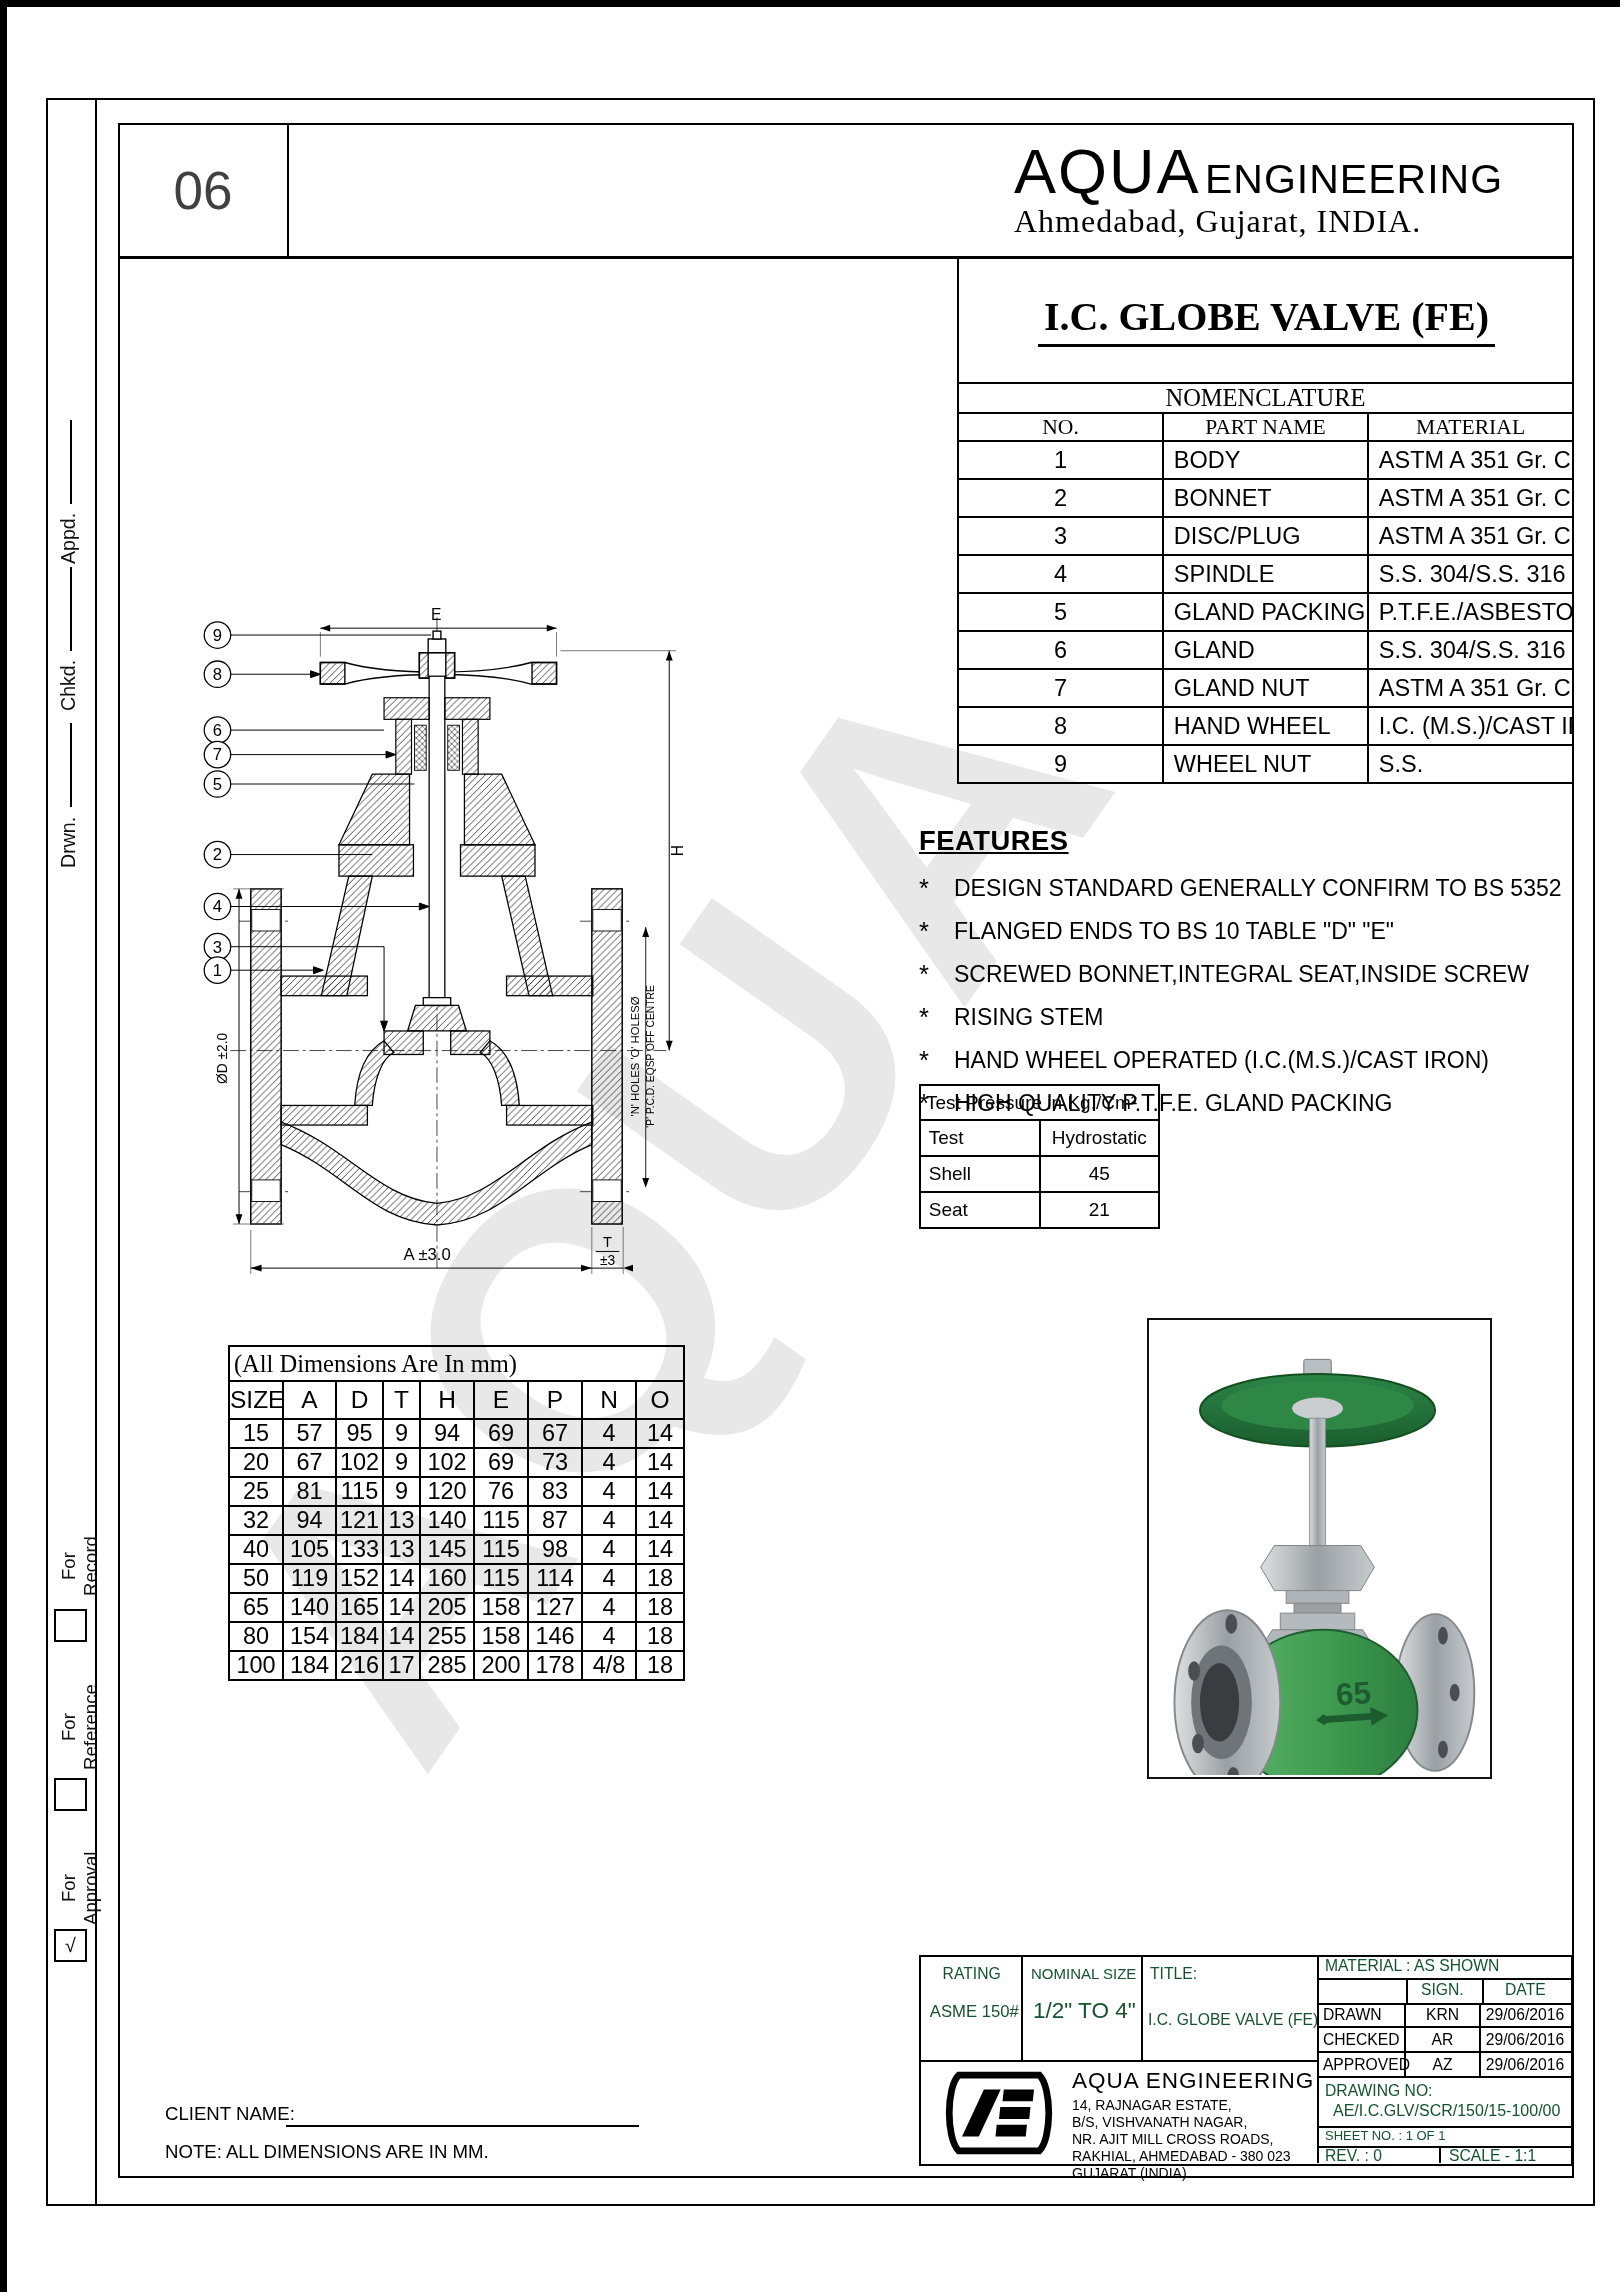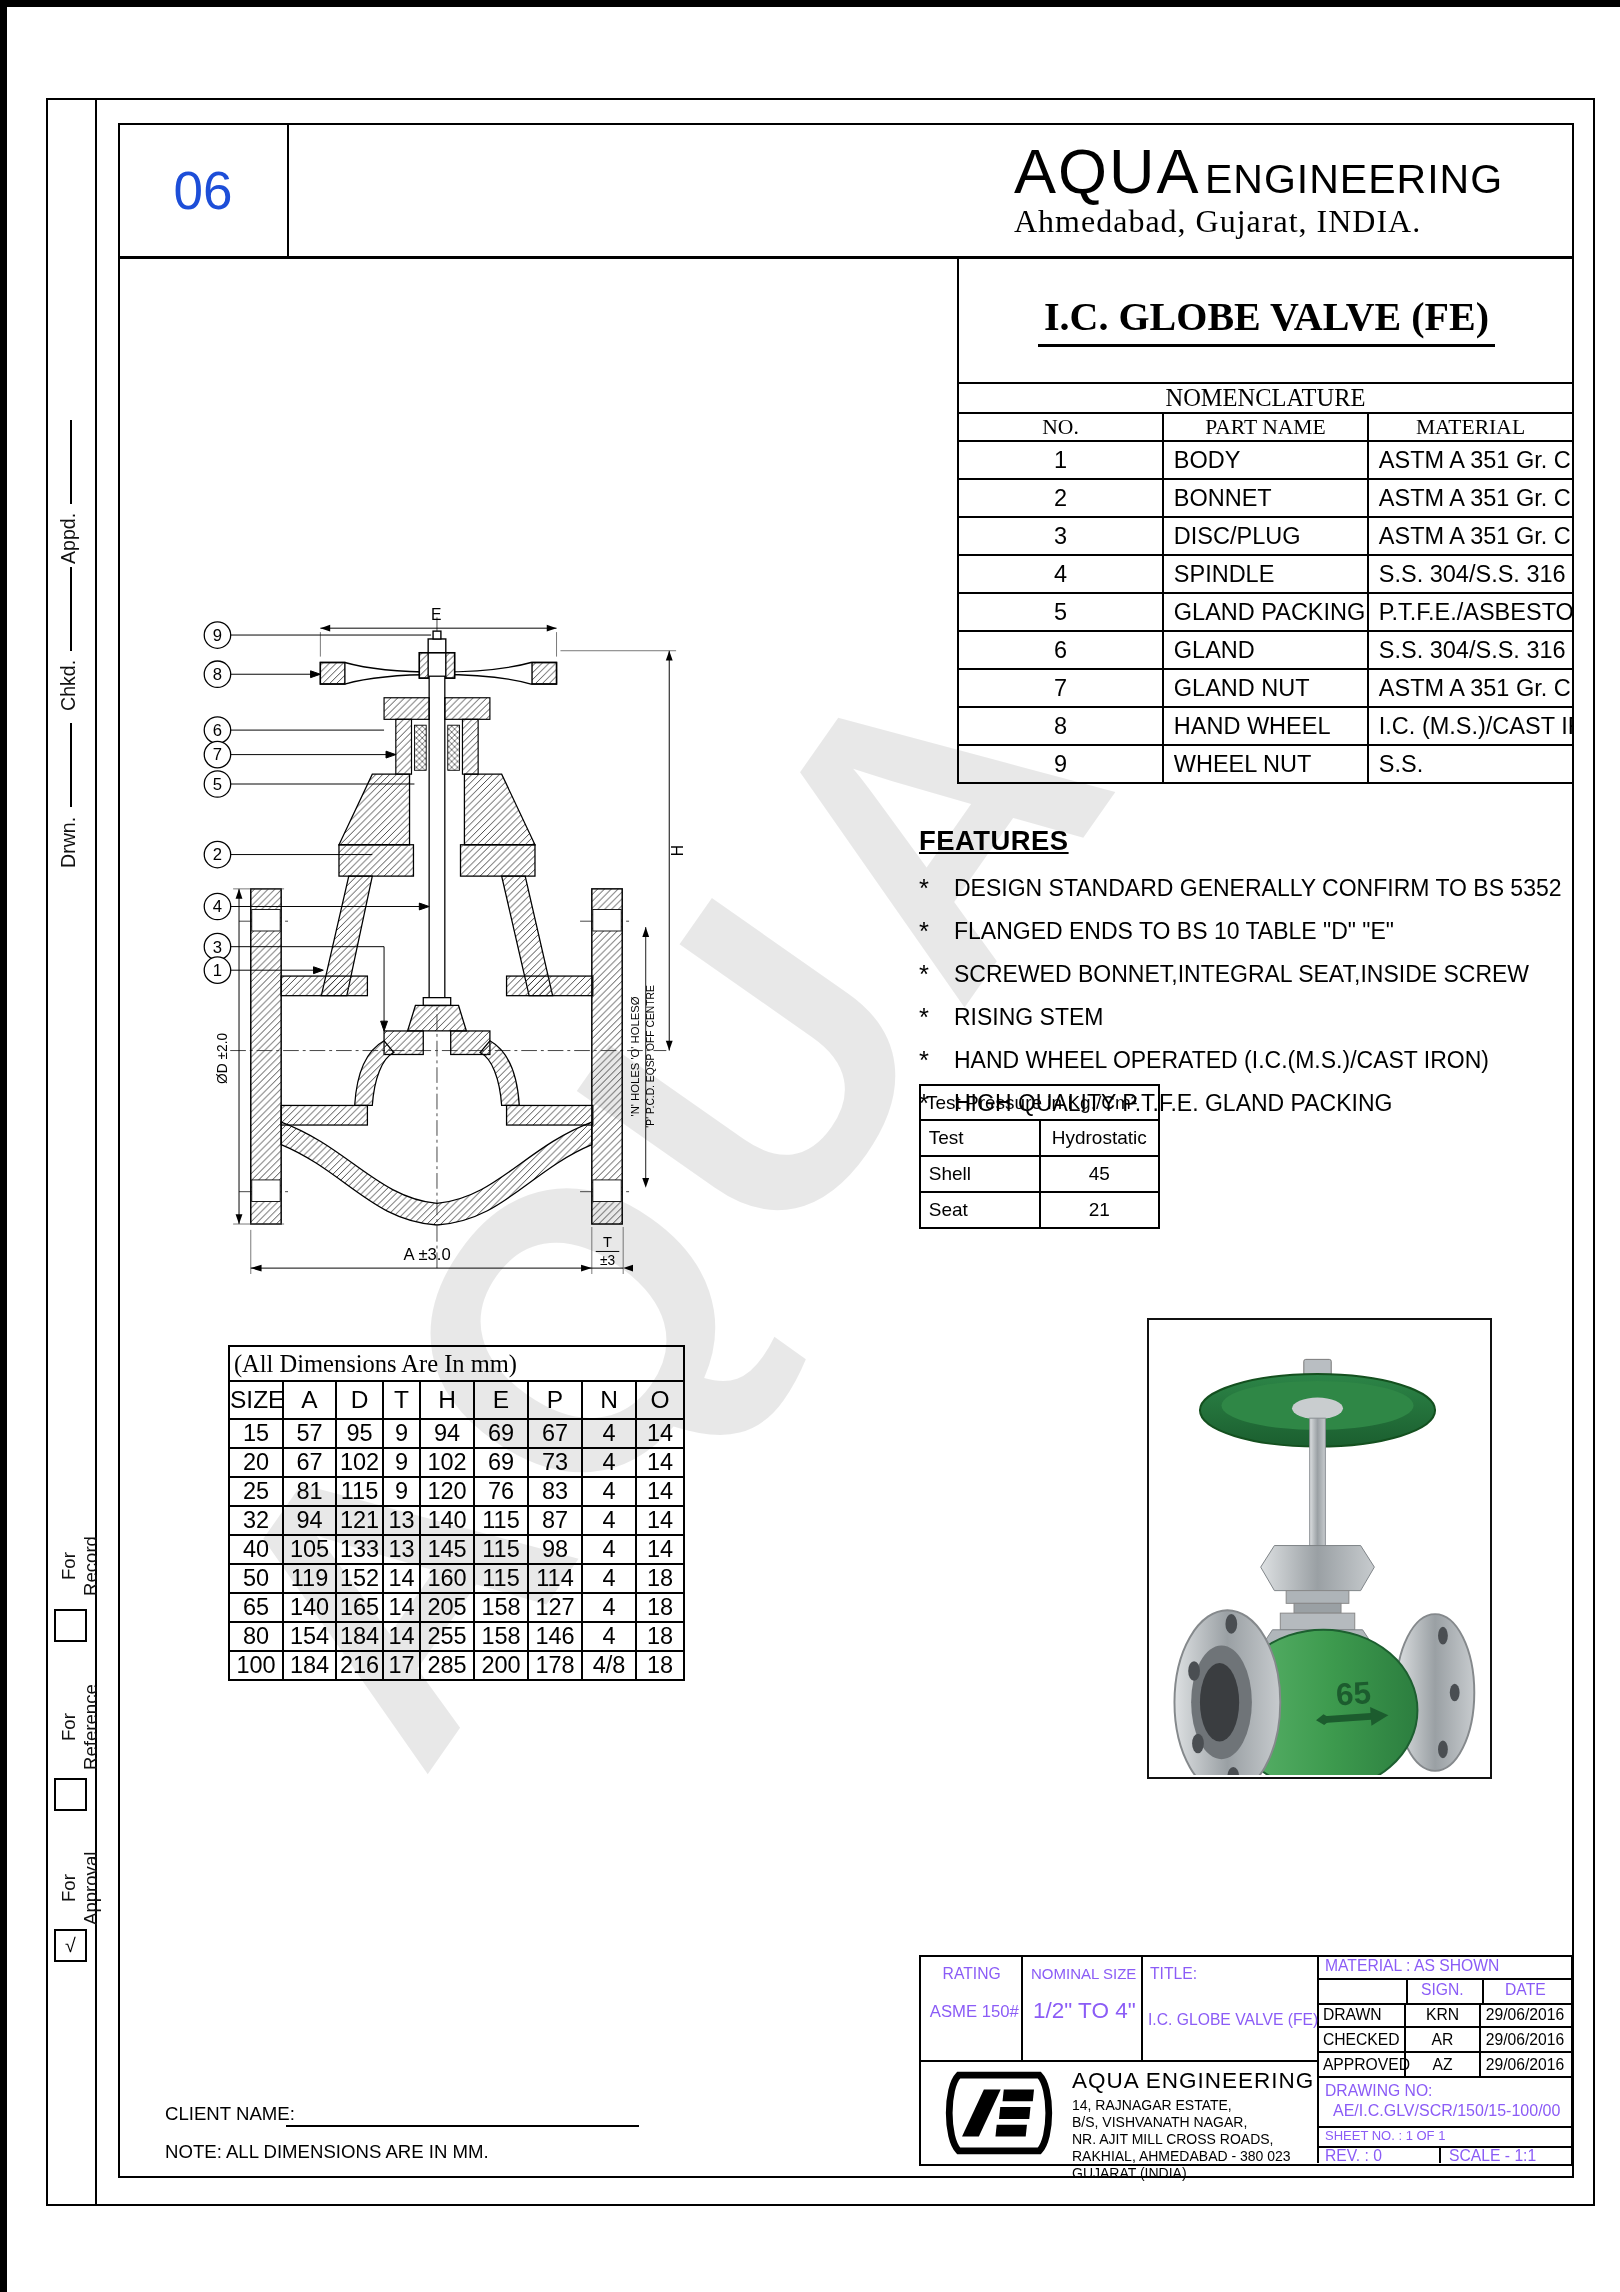--- a/index.html
+++ b/index.html
@@ -6,21 +6,21 @@
   html,body { background:#fff; }
   body { width:1620px; height:2293px; font-family:"Liberation Sans", sans-serif; color:#000; position:relative; }
   .page { position:absolute; left:0; top:0; width:1620px; height:2293px; background:#fff; overflow:hidden; }
   .abs { position:absolute; }
   .hline { position:absolute; background:#000; height:2px; }
   .vline { position:absolute; background:#000; width:2px; }
   .edge { position:absolute; background:#000; }
   .watermark { position:absolute; left:39px; top:412px; width:1255px; height:1568px; display:flex; align-items:center; justify-content:center; transform:rotate(-55deg); font-size:392px; font-weight:bold; letter-spacing:21.6px; color:rgba(0,0,0,0.09); pointer-events:none; white-space:nowrap; }
   .vlabel { writing-mode:vertical-rl; transform:rotate(180deg); font-size:19.6px; color:#111; text-align:center; }
   .chkbox { position:absolute; width:33px; height:33px; border:2.5px solid #000; display:flex; align-items:center; justify-content:center; font-size:19.6px; }
-  .cell06 { position:absolute; left:118px; top:123px; width:170px; height:134px; display:flex; align-items:center; justify-content:center; font-size:53px; color:#1d4ed8; }
+  .cell06 { position:absolute; left:118px; top:123px; width:170px; height:134px; display:flex; align-items:center; justify-content:center; font-size:53px; color:#404040; }
   .brand { position:absolute; left:1014px; top:135px; width:549px; white-space:nowrap; }
   .brand .big { font-size:63px; letter-spacing:2px; }
   .brand .small { font-size:41px; letter-spacing:1px; }
   .brand .loc { font-family:"Liberation Serif", serif; font-size:32px; letter-spacing:1px; margin-top:-3.9px; }
   .doc-title { position:absolute; left:957px; top:258px; width:617px; height:124px; border-left:2.5px solid #000; display:flex; align-items:center; justify-content:center; }
   .doc-title span { font-family:"Liberation Serif", serif; font-weight:bold; font-size:40px; border-bottom:3.9px solid #000; padding:0 5.9px 3.9px 5.9px; white-space:nowrap; }
   table { border-collapse:collapse; table-layout:fixed; }
   .nomtab { position:absolute; left:957px; top:382px; width:617px; }
   .nomtab td, .nomtab th { border:2px solid #000; overflow:hidden; white-space:nowrap; }
   .nomtab .ttl { font-family:"Liberation Serif", serif; font-size:24.5px; font-weight:normal; text-align:center; height:30px; }
@@ -39,21 +39,21 @@
   .tptab .t1 { height:35px; padding-left:4.9px; }
   .tptab td.lc { width:103px; padding-left:7.8px; height:36px; }
   .tptab td.rc { text-align:center; }
   .dimtab { position:absolute; left:228px; top:1345px; width:455px; }
   .dimtab td { border:2px solid #000; text-align:center; font-size:23.5px; white-space:nowrap; overflow:hidden; }
   .dimtab .note { font-family:"Liberation Serif", serif; font-size:24.5px; text-align:left; padding-left:3.9px; height:35px; }
   .dimtab .hdr td { height:38px; font-size:24.5px; }
   .dimtab tr { height:18px; }
   .photo { position:absolute; left:1147px; top:1318px; width:345px; height:461px; border:2.9px solid #111; background:#fff; }
   .tblock { position:absolute; left:919px; top:1955px; width:654px; height:211px; border:2.5px solid #000; }
-  .tblock .txt { position:absolute; white-space:nowrap; color:#8b5cf6; }
+  .tblock .txt { position:absolute; white-space:nowrap; color:#14532d; }
   .tb-sign-rows { position:absolute; left:396px; top:46px; width:255px; height:74px; }
   .tb-sign-row { display:flex; height:25px; border-bottom:2px solid #000; }
   .tb-sign-row span { display:flex; align-items:center; font-size:15.7px; }
   .tb-sign-row .c0 { width:89px; border-right:2px solid #000; padding-left:5.9px;text-align:right; }
   .tb-sign-row .c1 { width:75px; border-right:2px solid #000; justify-content:center; }
   .tb-sign-row .c2 { width:88px; justify-content:center; }
   .addr { position:absolute; left:151px; top:111px; width:245px; }
   .addr .co { font-size:22.5px; letter-spacing:1px; margin-bottom:2.9px; white-space:nowrap; }
   .addr div.l { font-size:14px; line-height:17px; white-space:nowrap; }
   .footer-client { position:absolute; left:165px; top:2103px; font-size:18.6px; }

